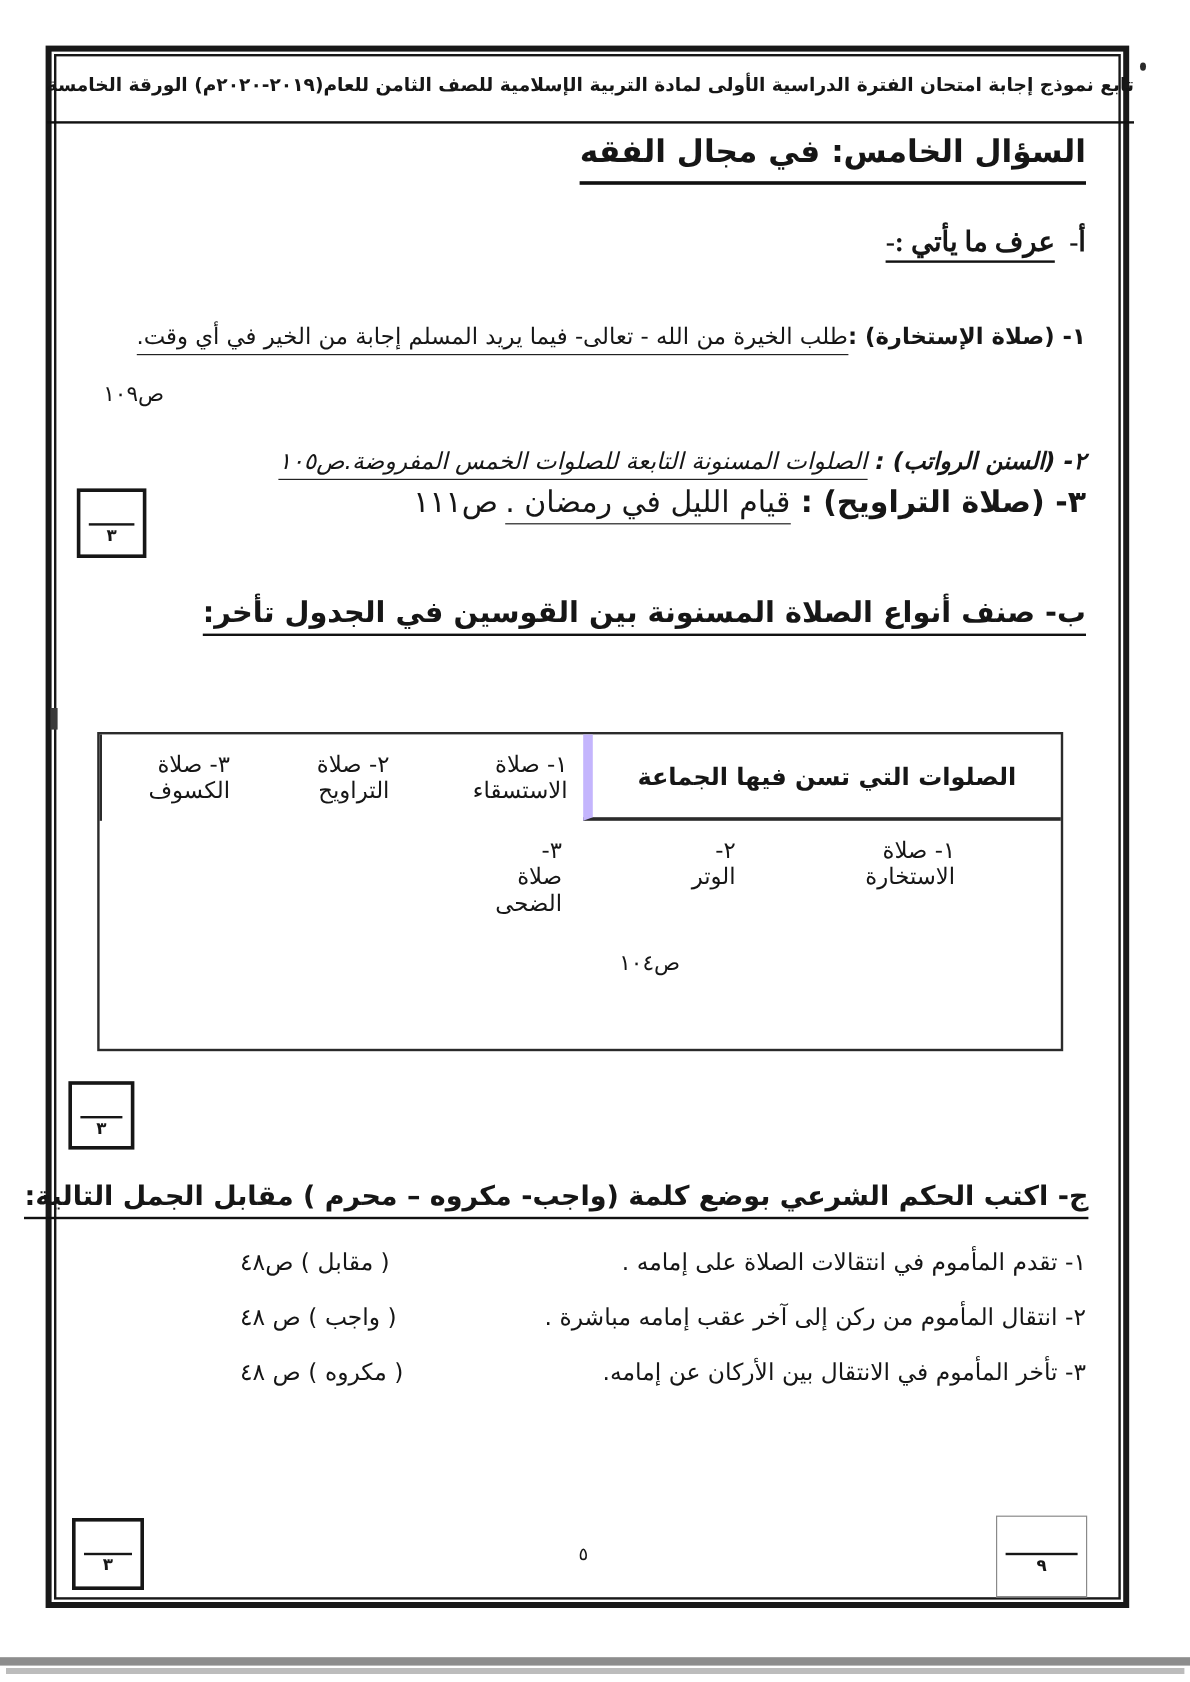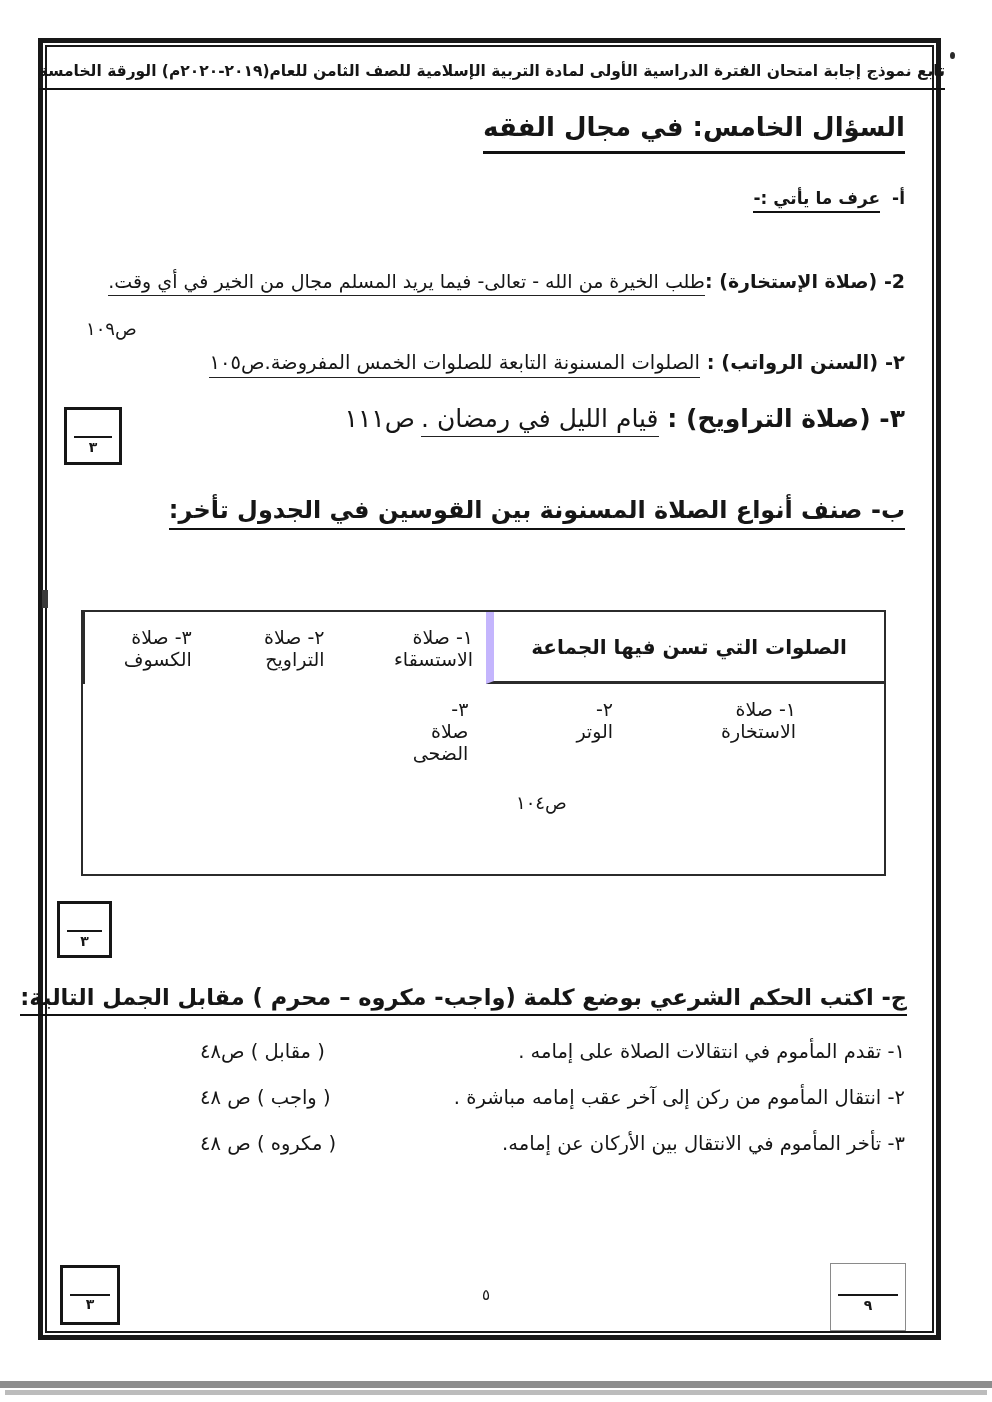--- a/index.html
+++ b/index.html
@@ -40,56 +40,57 @@
     background: #3a3a3a;
   }
 
   .header-line {
     position: absolute;
     top: 62px; right: 47px;
     font-size: 15.5px;
     font-weight: bold;
     white-space: nowrap;
     border-bottom: 2px solid #111;
-    padding-bottom: 8px;
+    padding-bottom: 21px;
     letter-spacing: -0.2px;
   }
 
   .q-title {
     position: absolute;
     top: 112px; right: 87px;
     font-size: 26px;
     font-weight: bold;
     border-bottom: 3px solid #111;
     padding-bottom: 9px;
   }
 
   .a-heading {
     position: absolute;
     top: 188px; right: 87px;
-    font-size: 17px;
-    font-weight: bold;
-    white-space: nowrap;
+    font-size: 23px;
+    font-weight: bold;
+    white-space: nowrap;
+    font-family: Liberation Serif, serif;
   }
   .a-heading .u {
     border-bottom: 2.5px solid #111;
     padding-bottom: 3px;
     margin-right: 6px;
   }
 
   .def-line {
     position: absolute;
     right: 87px;
     font-size: 19px;
     white-space: nowrap;
   }
   .def-line .term { font-weight: bold; }
   .udef { border-bottom: 1.8px solid #222; padding-bottom: 3px; }
   .line1 { top: 270px; }
-  .line2 { top: 351px; font-size: 19.5px; }
+  .line2 { top: 373px; font-size: 19.5px; font-style: italic; }
   .line3 { top: 404px; font-size: 25px; }
   .pageref-floating {
     position: absolute;
     left: 86px; top: 318px;
     font-size: 18px;
   }
   .pr-inline { margin-right: 6px; }
 
   .score-box {
     position: absolute;
@@ -231,21 +232,21 @@
   <div class="header-line">تابع نموذج إجابة امتحان الفترة الدراسية الأولى  لمادة التربية الإسلامية للصف الثامن للعام(٢٠١٩-٢٠٢٠م)  الورقة الخامسة</div>
 
   <div class="q-title">السؤال الخامس: في مجال الفقه</div>
 
   <div class="a-heading">
     <span>أ-</span>
     <span class="u">عرف ما يأتي :-</span>
   </div>
 
   <div class="def-line line1">
-    <span class="term">2- (صلاة الإستخارة) :</span><span class="udef">طلب الخيرة من الله - تعالى-  فيما يريد المسلم مجال من الخير في أي وقت.</span>
+    <span class="term">١- (صلاة الإستخارة) :</span><span class="udef">طلب الخيرة من الله - تعالى-  فيما يريد المسلم إجابة من الخير في أي وقت.</span>
   </div>
   <div class="pageref-floating">ص١٠٩</div>
 
   <div class="def-line line2">
     <span class="term">٢- (السنن الرواتب) : </span><span class="udef"><span>الصلوات المسنونة التابعة للصلوات الخمس المفروضة.</span><span>ص١٠٥</span></span>
   </div>
 
   <div class="def-line line3">
     <span class="term">٣- (صلاة التراويح) : </span><span class="udef">قيام الليل في رمضان .</span><span class="pr-inline">ص١١١</span>
   </div>

